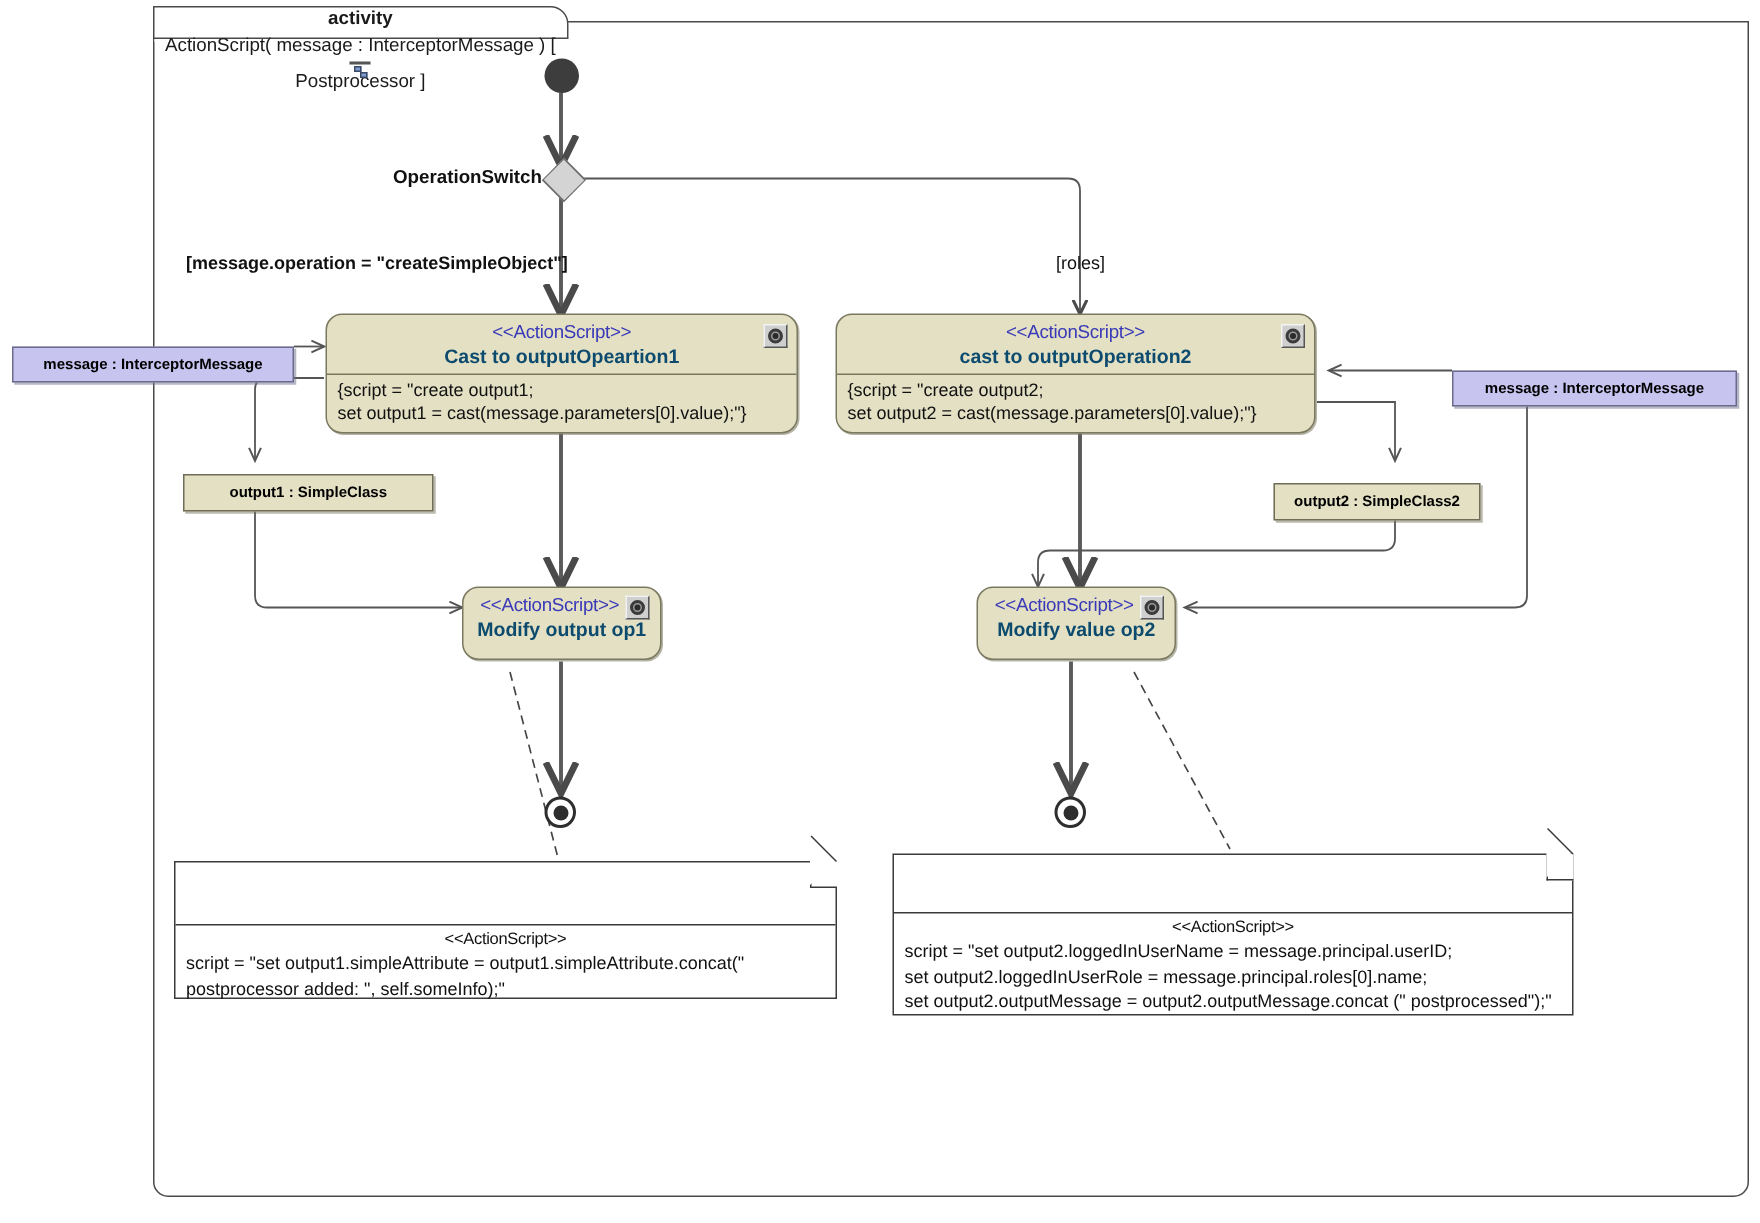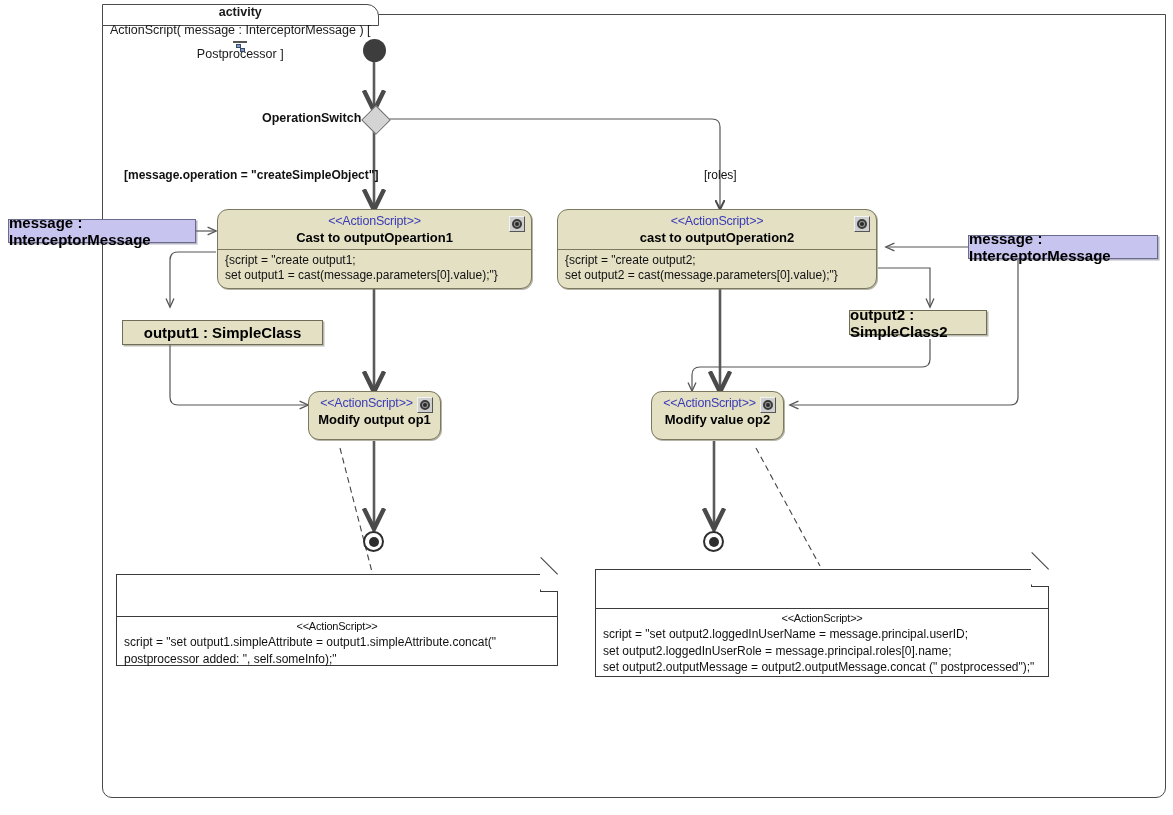--- a/index.html
+++ b/index.html
@@ -43,21 +43,21 @@
   .act{
     position:absolute;box-sizing:border-box;
     background:#e3e0c4;border:1.4px solid #7b7860;border-radius:11px;
     box-shadow:1px 1px 0 rgba(120,118,95,.55);
   }
   .act .stereo{
     text-align:center;color:#3a3ab8;font-size:12.5px;line-height:15px;
     padding-top:4px;letter-spacing:-0.2px;
   }
   .act .nm{
-    text-align:center;font-weight:bold;font-size:13px;color:#000000;
+    text-align:center;font-weight:bold;font-size:13px;color:#0c4a6e;
     line-height:16px;padding-top:1px;
   }
   .act .body{
     font-size:12px;color:#111;line-height:15px;padding:3px 7px 0 7px;
     white-space:pre-line;
   }
   .act.divided .body{border-top:1.3px solid #7b7860;margin-top:3px;padding-top:3px;}
 
   .gear{
     position:absolute;width:16px;height:16px;box-sizing:border-box;
@@ -70,23 +70,24 @@
   }
   .gear::after{
     content:"";position:absolute;left:5px;top:5px;width:4px;height:4px;
     border-radius:50%;background:#2a2a2a;
   }
 
   
   .pin{
     position:absolute;box-sizing:border-box;
     display:flex;align-items:center;justify-content:center;
-    font-weight:bold;font-size:15px;color:#000;
+    font-weight:bold;font-size:10px;color:#000;
     border:1.3px solid #6f6c58;
     box-shadow:1.5px 1.5px 0 rgba(120,118,95,.5);
+    margin-top:12px;
   }
   .pin.lav{background:#c7c4ef;border-color:#6a6a8a;box-shadow:1.5px 1.5px 0 rgba(110,110,140,.5);}
   .pin.beige{background:#e3e0c4;}
 
   
   .dec{
     position:absolute;width:26px;height:18px;
     background:#d4d4d4;border:1.2px solid #6a6a6a;
     transform:rotate(45deg) scale(.74,1.05);
   }
@@ -229,21 +230,21 @@
   </div>
 
   <div class="act" style="left:651px;top:391px;width:133px;height:49px;">
     <div class="stereo" style="padding-right:16px;">&lt;&lt;ActionScript&gt;&gt;</div>
     <div class="nm">Modify value op2</div>
     <div class="gear" style="right:7px;top:5px;"></div>
   </div>
 
   <div class="pin lav" style="left:8px;top:219px;width:188px;height:24px;">message : InterceptorMessage</div>
   <div class="pin lav" style="left:968px;top:235px;width:190px;height:24px;">message : InterceptorMessage</div>
-  <div class="pin beige" style="left:122px;top:320px;width:201px;height:25px;">output1 : SimpleClass</div>
+  <div class="pin beige" style="left:122px;top:304px;width:167px;height:25px;">output1 : SimpleClass</div>
   <div class="pin beige" style="left:849px;top:310px;width:138px;height:25px;">output2 : SimpleClass2</div>
 
   <div class="final" style="left:363px;top:531px;"></div>
   <div class="final" style="left:703px;top:531px;"></div>
 
   <div class="note" style="left:116px;top:574px;width:442px;height:92px;">
     <div class="fold"></div>
     <div class="fold-line"></div>
     <div class="sep" style="top:41px;"></div>
     <div class="stereo" style="top:45px;">&lt;&lt;ActionScript&gt;&gt;</div>

